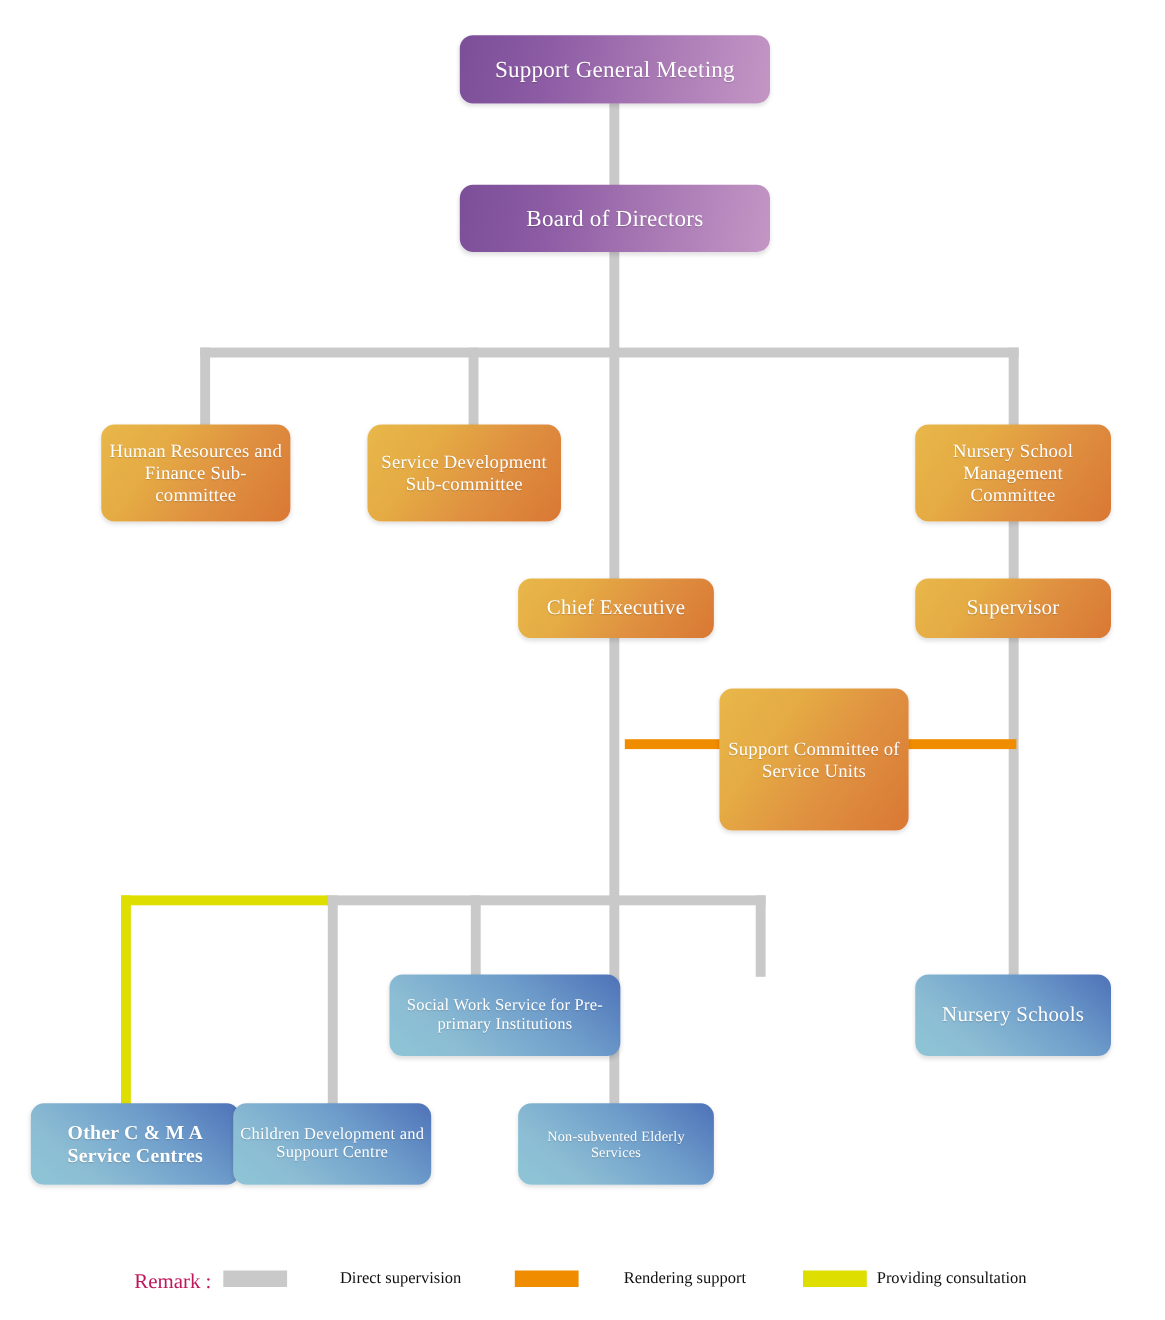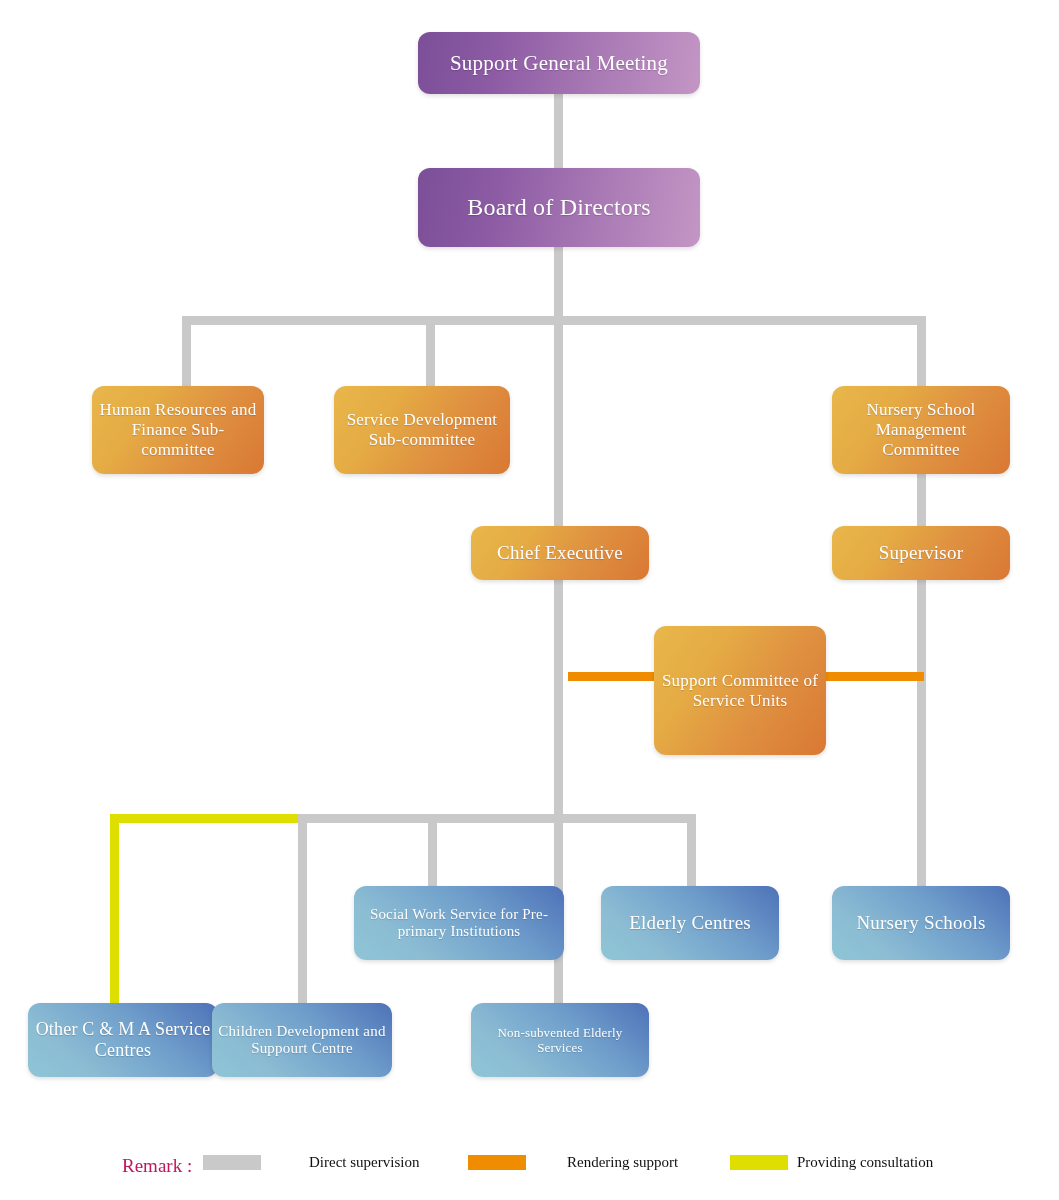--- a/index.html
+++ b/index.html
@@ -118,41 +118,40 @@
   <div class="line" style="left:687px; top:814px; width:9px; height:74px;"></div>
 
   <div class="line orange" style="left:568px; top:672px; width:96px; height:9px;"></div>
   <div class="line orange" style="left:820px; top:672px; width:104px; height:9px;"></div>
 
   <div class="line yellow" style="left:110px; top:814px; width:188px; height:9px;"></div>
   <div class="line yellow" style="left:110px; top:814px; width:9px; height:191px;"></div>
 
   <div class="node purple" style="left:418px; top:32px; width:282px; height:62px; font-size:21px;">Support General Meeting</div>
 
-  <div class="node purple" style="left:418px; top:168px; width:282px; height:79px; font-size:24px;">Board of Directors</div>
+  <div class="node purple" style="left:418px; top:168px; width:282px; height:61px; font-size:21px;">Board of Directors</div>
 
   <div class="node orange" style="left:92px; top:386px; width:172px; height:88px; font-size:17px;">Human Resources and Finance Sub-committee</div>
 
-  <div class="node orange" style="left:334px; top:386px; width:176px; height:88px; font-size:17px;">Service Development Sub-committee</div>
+  <div class="node orange" style="left:334px; top:386px; width:176px; height:88px; font-size:17px;border-radius:13px;">Service Development Sub-committee</div>
 
   <div class="node orange" style="left:832px; top:386px; width:178px; height:88px; font-size:17px;">Nursery School Management Committee</div>
 
   <div class="node orange" style="left:471px; top:526px; width:178px; height:54px; font-size:19px;">Chief Executive</div>
 
   <div class="node orange" style="left:832px; top:526px; width:178px; height:54px; font-size:19px;">Supervisor</div>
 
   <div class="node orange" style="left:654px; top:626px; width:172px; height:129px; font-size:17px;">Support Committee of Service Units</div>
 
   <div class="node blue" style="left:354px; top:886px; width:210px; height:74px; font-size:15px;">Social Work Service for Pre-primary Institutions</div>
 
-  <div class="node blue" style="left:601px; top:886px; width:178px; height:74px; font-size:19px;">Elderly Centres</div>
 
   <div class="node blue" style="left:832px; top:886px; width:178px; height:74px; font-size:19px;">Nursery Schools</div>
 
-  <div class="node blue" style="left:28px; top:1003px; width:190px; height:74px; font-size:18px;">Other C &amp; M A Service Centres</div>
+  <div class="node blue" style="left:28px; top:1003px; width:190px; height:74px; font-size:18px;font-weight:bold;">Other C &amp; M A Service Centres</div>
 
   <div class="node blue" style="left:212px; top:1003px; width:180px; height:74px; font-size:15px;">Children Development and Suppourt Centre</div>
 
   <div class="node blue" style="left:471px; top:1003px; width:178px; height:74px; font-size:13px;">Non-subvented Elderly Services</div>
 
   <div class="remark-label">Remark :</div>
 
   <div class="legend" style="left:203px; top:1154px;gap:39px;">
     <span class="swatch sw-gray"></span>
     <span class="legend-label">Direct supervision</span>

